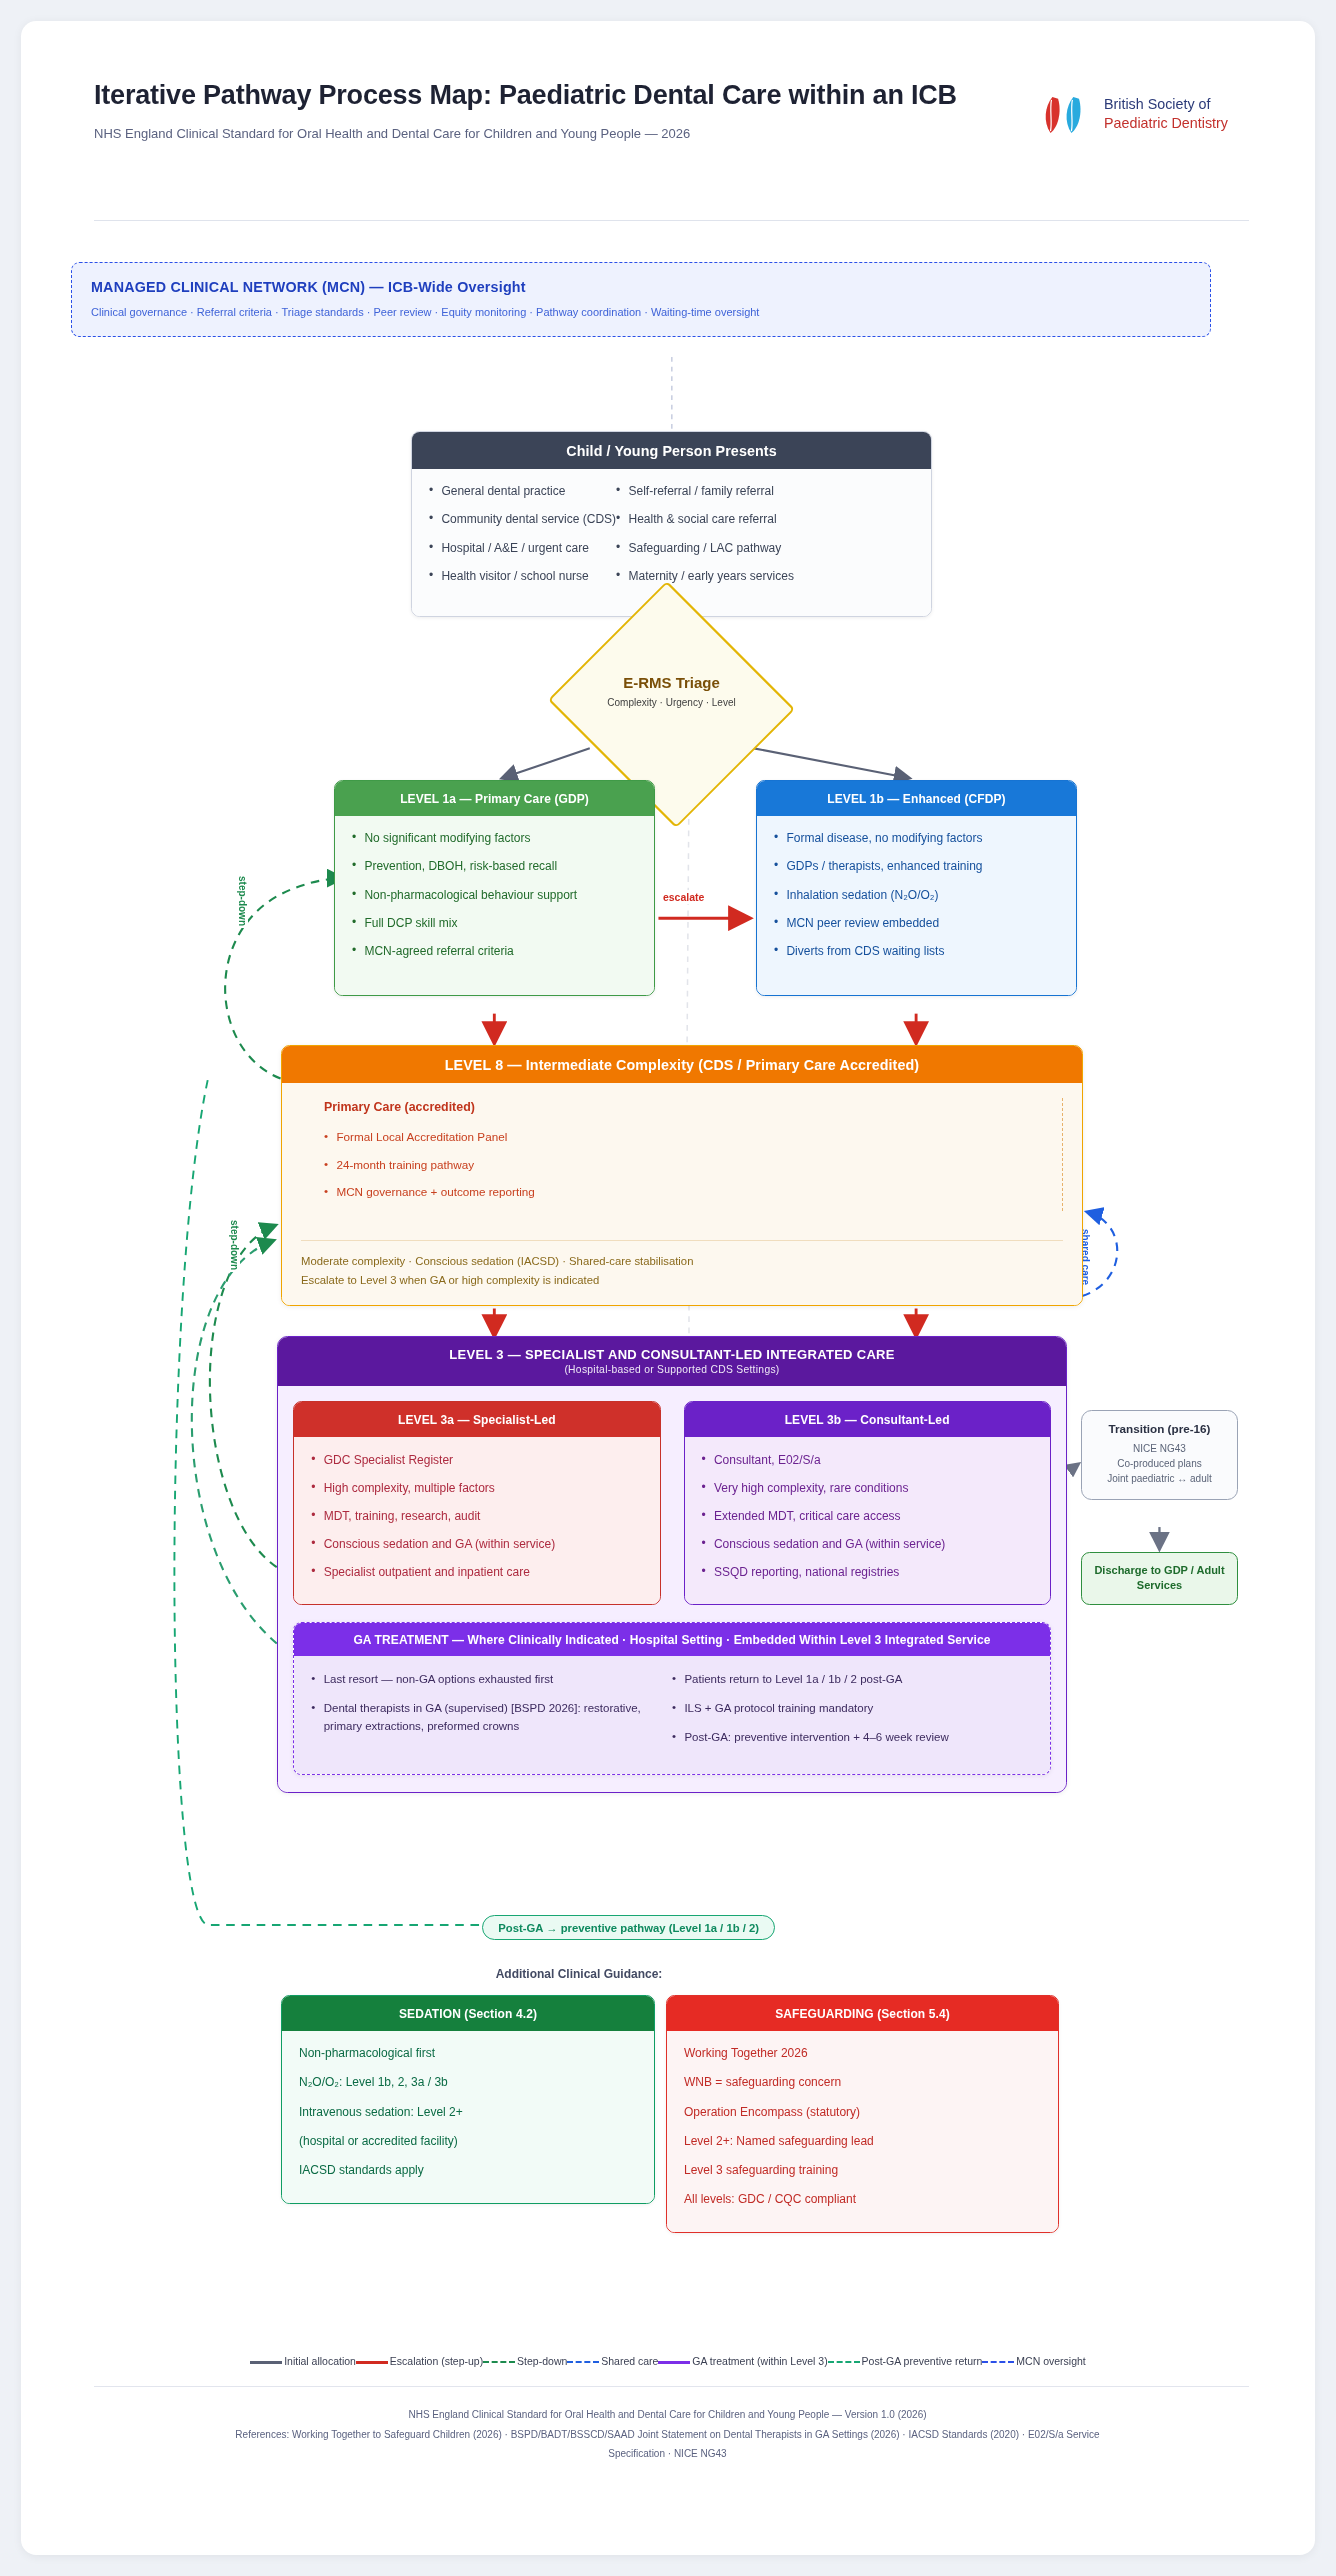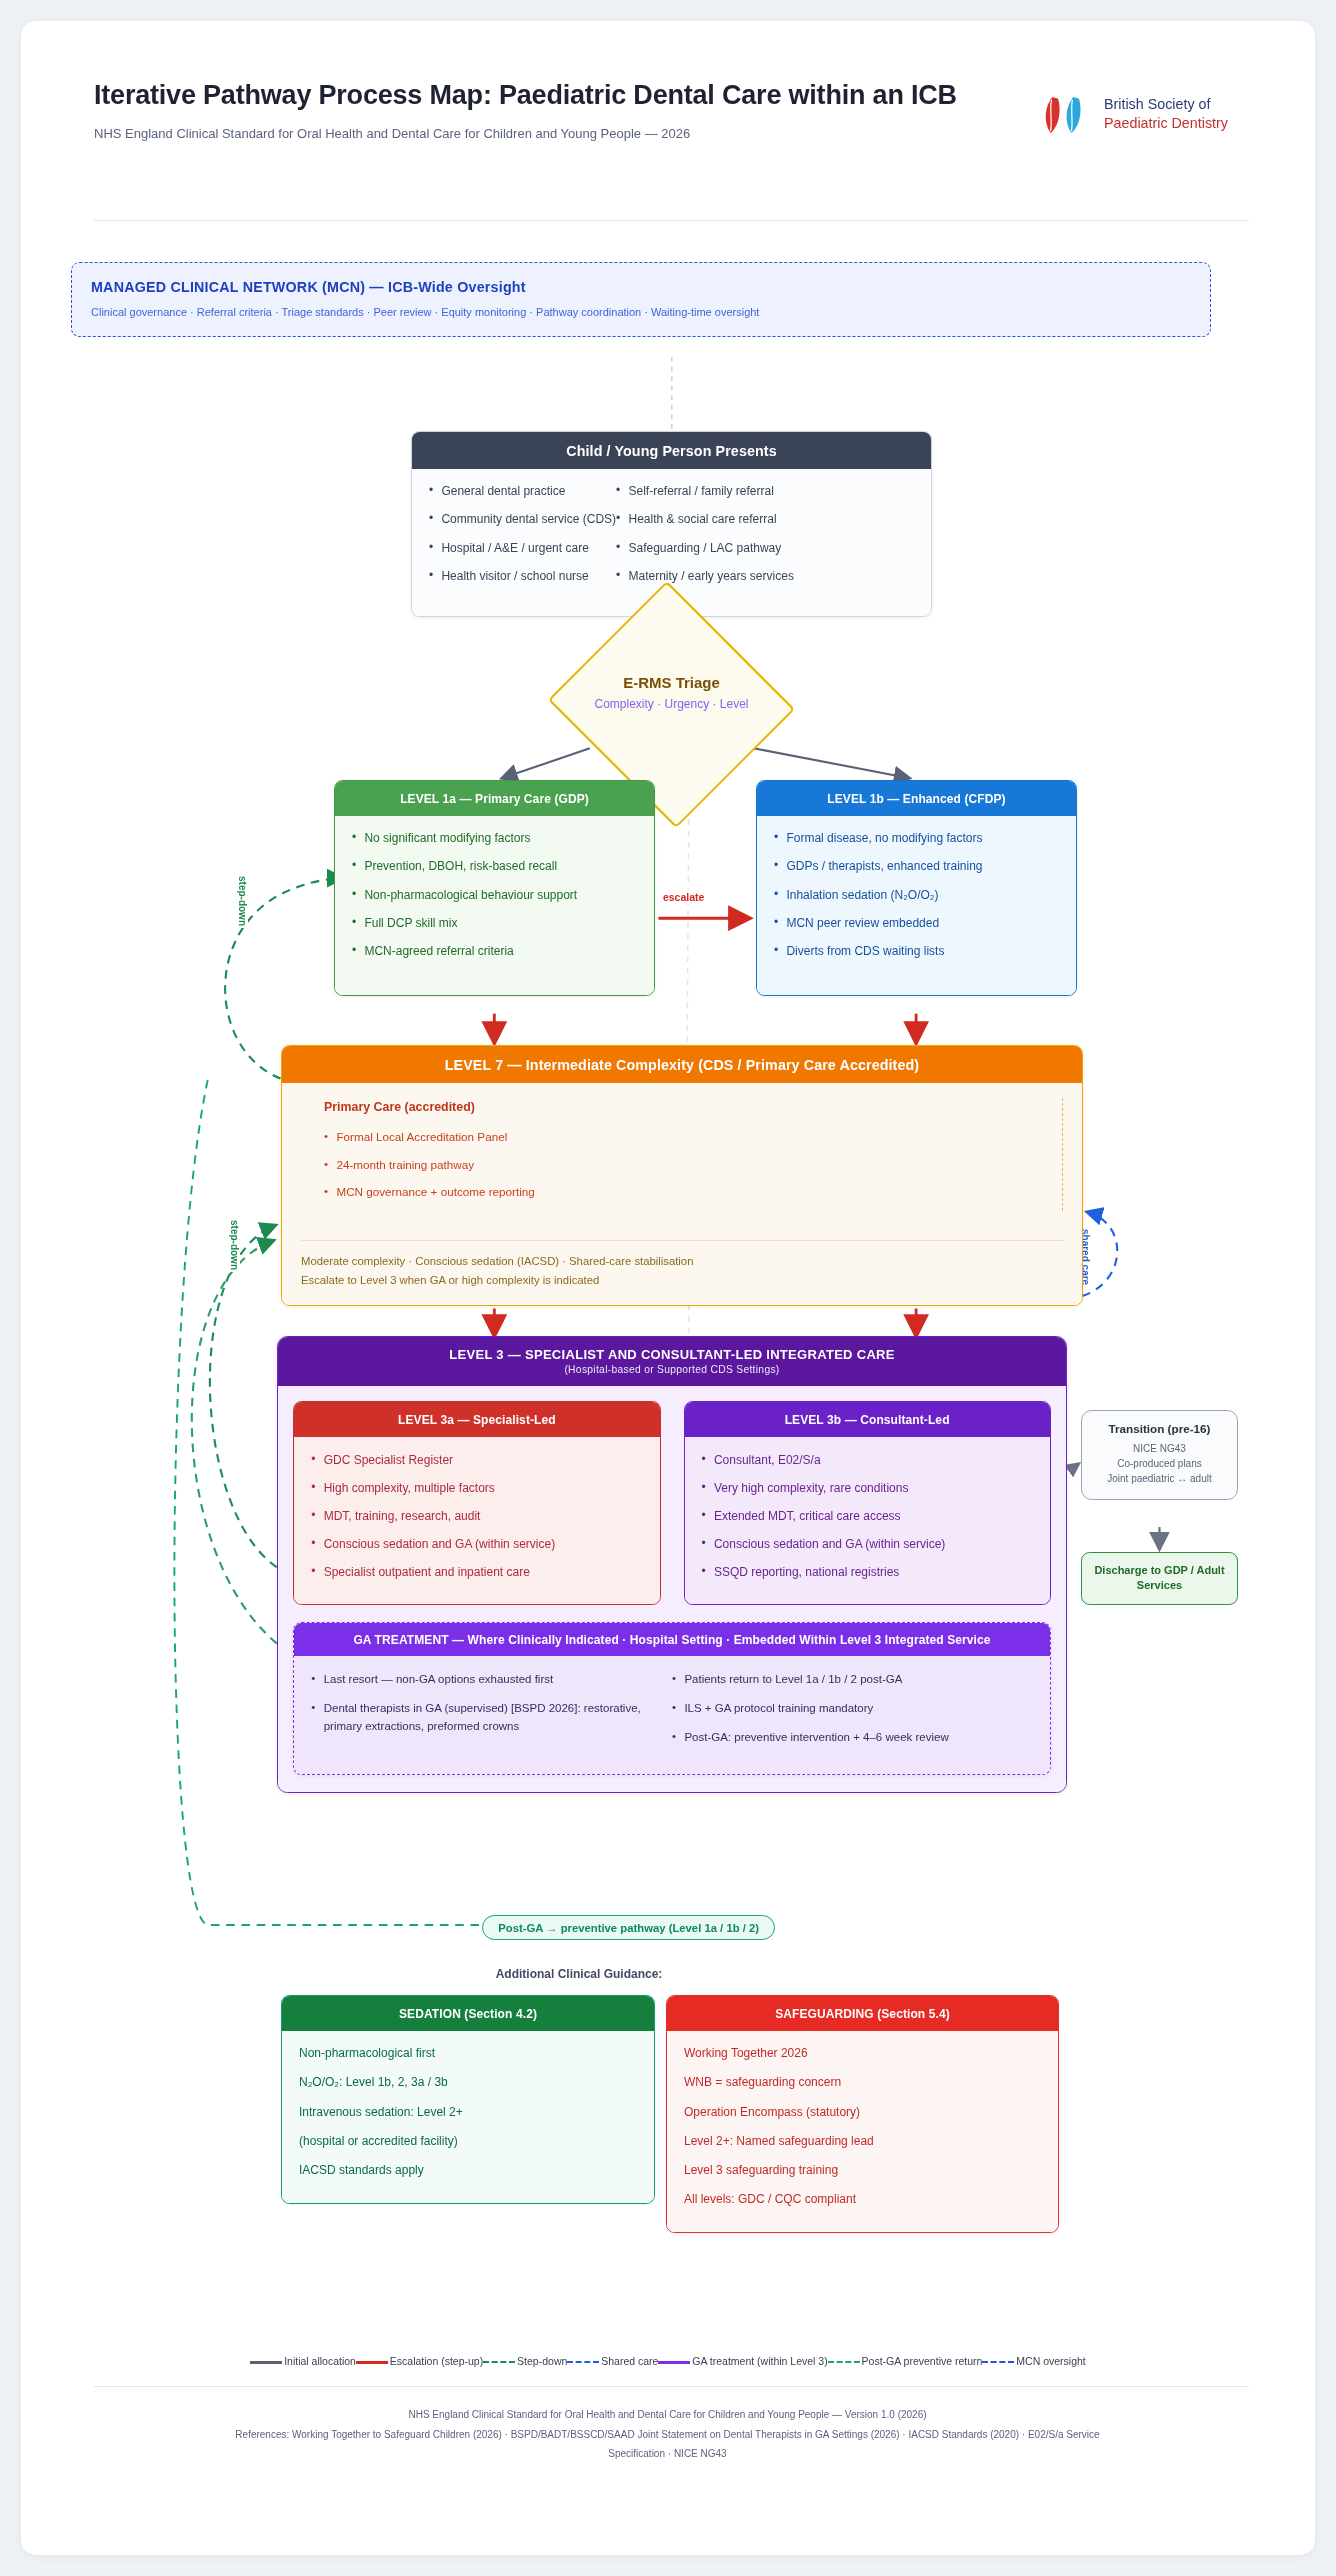--- a/index.html
+++ b/index.html
@@ -68,21 +68,21 @@
   
   #triage { left:497px; top:594px; width:307px; height:179px; }
   #triage .dm {
     position:absolute; left:56px; top:15.3px; width:195px; height:149px;
     background:#fdfbed; border:2.9px solid #e3b505;
     transform:rotate(45deg) scale(.93,1.13);
     border-radius:4.8px;
   }
   #triage .lbl { position:absolute; left:0; top:59px; width:307px; text-align:center; }
   #triage .t { font-size:15px; font-weight:bold; color:#7a4f08; }
-  #triage .s { margin-top:5.7px; font-size:12px; color:#8b5cf6; }
+  #triage .s { margin-top:5.7px; font-size:10px; color:#404040; }
 
   
   #l1a { left:313px; top:759px; width:321px; }
   #l1a .box { border:1px solid #3f9a47; box-shadow:0 1px 3.8px rgba(0,0,0,.07); }
   #l1a .box-hd { background:#4aa14f; }
   #l1a .box-bd { background:#f2faf2; color:#216b2b; min-height:179px; }
 
   
   #l1b { left:735px; top:759px; width:321px; }
   #l1b .box { border:1px solid #1673d2; box-shadow:0 1px 3.8px rgba(0,0,0,.07); }
@@ -353,21 +353,21 @@
 
   <div class="escalate-lbl" id="esc1">escalate</div>
   <div class="escalate-lbl" id="esc3">escalate</div>
 
   <div class="curve-lbl" id="lbl-stepdown1">step-down</div>
   <div class="curve-lbl" id="lbl-stepdown2">step-down</div>
   <div class="curve-lbl" id="lbl-shared">shared care</div>
 
   <div class="node" id="l2">
     <div class="box">
-      <div class="box-hd">LEVEL 7 — Intermediate Complexity (CDS / Primary Care Accredited)</div>
+      <div class="box-hd">LEVEL 8 — Intermediate Complexity (CDS / Primary Care Accredited)</div>
       <div class="box-bd">
         <div class="cols">
           <div>
             <div class="ch">Primary Care (accredited)</div>
             <ul class="bl">
               <li>Formal Local Accreditation Panel</li>
               <li>24-month training pathway</li>
               <li>MCN governance + outcome reporting</li>
             </ul>
           </div>

